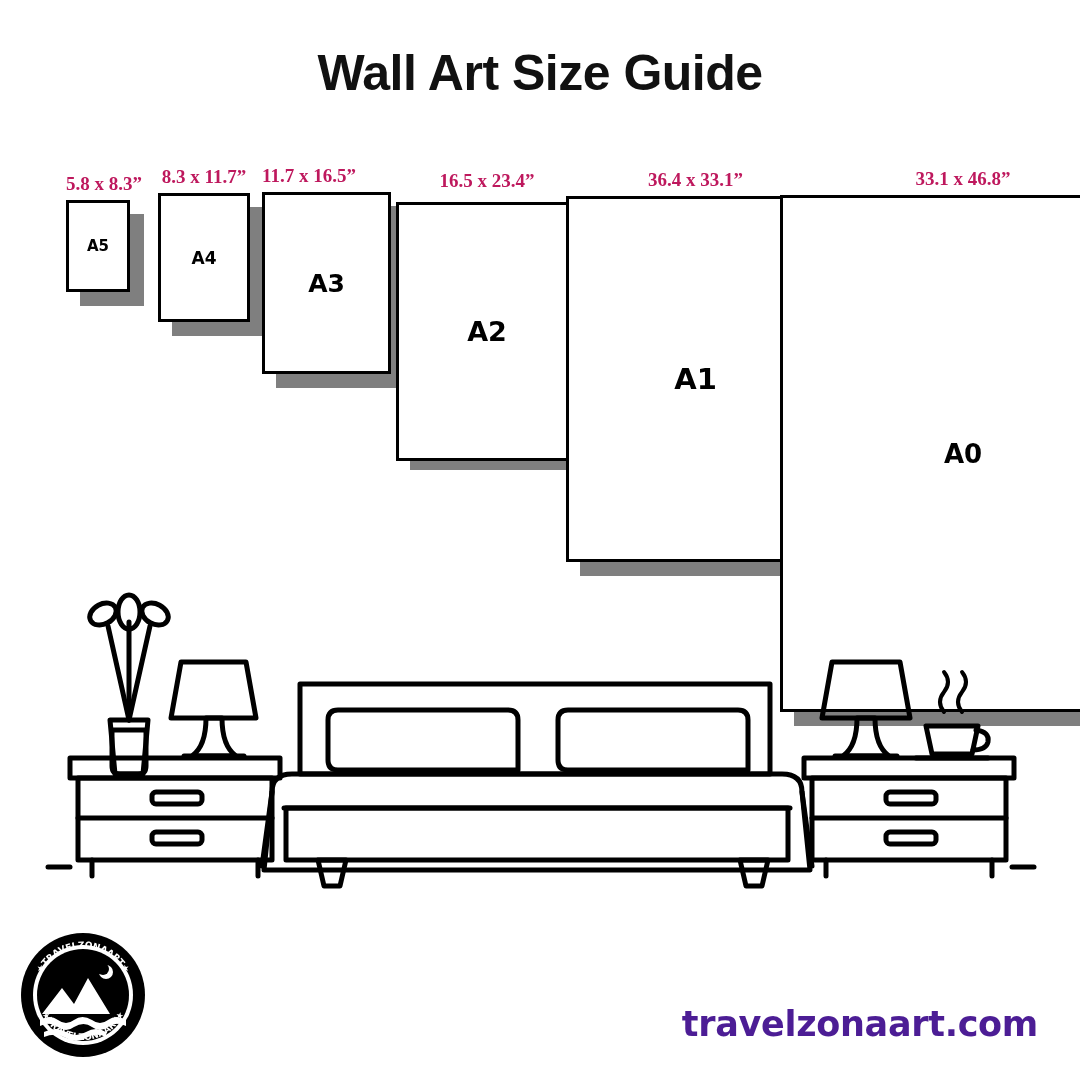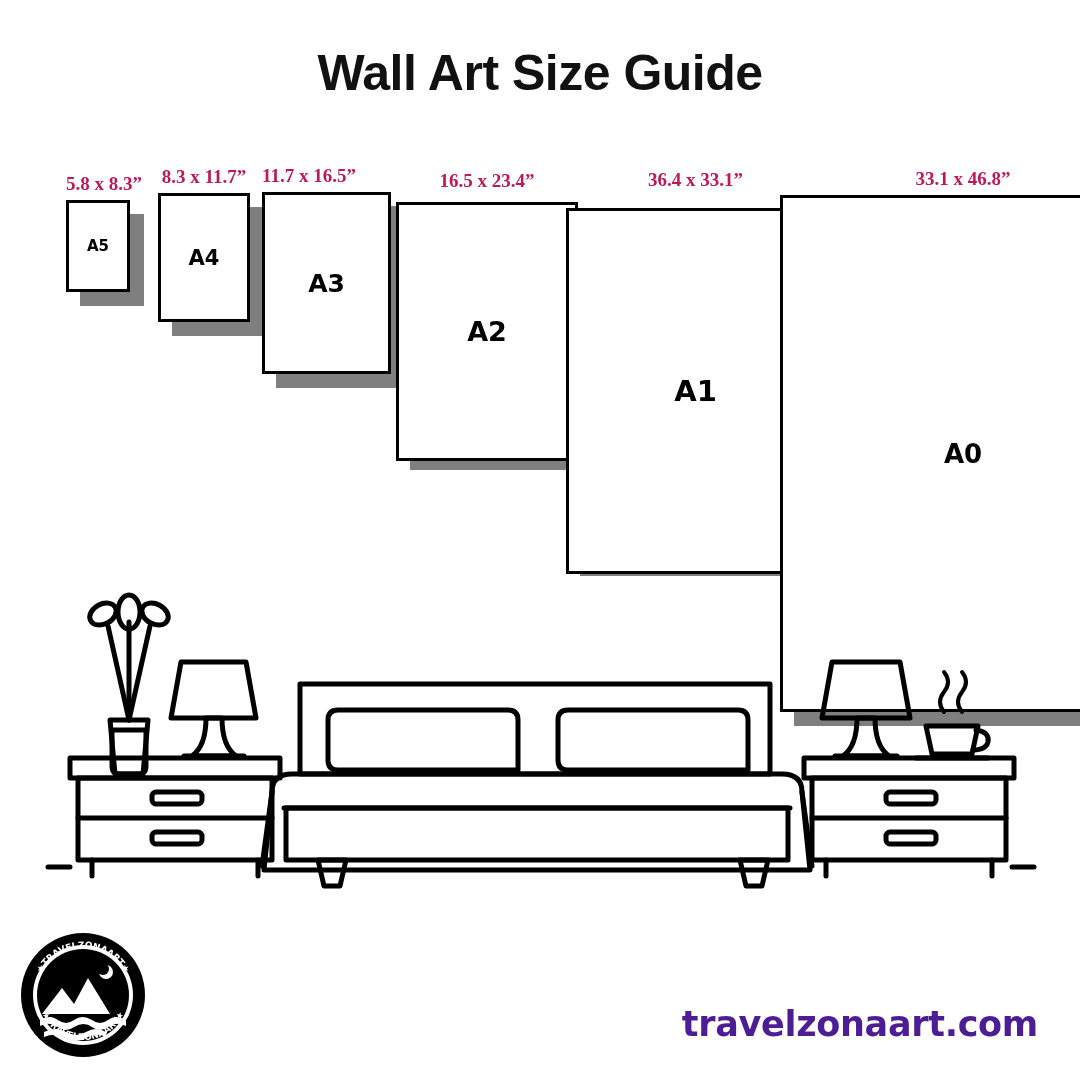--- a/index.html
+++ b/index.html
@@ -109,41 +109,41 @@
     <div class="frame-group" style="left: 0px; top: 0px;">
       <div class="frame-shadow" style="left: 80px; top: 214px; width: 64px; height: 92px;"></div>
       <div class="frame-box" style="left: 66px; top: 200px; width: 64px; height: 92px;">
         <span class="frame-label" style="font-size: 15px;">A5</span>
       </div>
       <div class="frame-dims" style="left: 66px; top: 173px; width: 64px; text-align: center;">5.8 x 8.3”</div>
     </div>
     <div class="frame-group" style="left: 0px; top: 0px;">
       <div class="frame-shadow" style="left: 172px; top: 207px; width: 92px; height: 129px;"></div>
       <div class="frame-box" style="left: 158px; top: 193px; width: 92px; height: 129px;">
-        <span class="frame-label" style="font-size: 21px;">A4</span>
+        <span class="frame-label" style="font-size: 17px;">A4</span>
       </div>
       <div class="frame-dims" style="left: 158px; top: 166px; width: 92px; text-align: center;">8.3 x 11.7”</div>
     </div>
     <div class="frame-group" style="left: 0px; top: 0px;">
       <div class="frame-shadow" style="left: 276px; top: 206px; width: 129px; height: 182px;"></div>
       <div class="frame-box" style="left: 262px; top: 192px; width: 129px; height: 182px;">
         <span class="frame-label" style="font-size: 25px;">A3</span>
       </div>
       <div class="frame-dims" style="left: 262px; top: 165px; width: 129px; ">11.7 x 16.5”</div>
     </div>
     <div class="frame-group" style="left: 0px; top: 0px;">
       <div class="frame-shadow" style="left: 410px; top: 211px; width: 182px; height: 259px;"></div>
       <div class="frame-box" style="left: 396px; top: 202px; width: 182px; height: 259px;">
         <span class="frame-label" style="font-size: 27px;">A2</span>
       </div>
       <div class="frame-dims" style="left: 396px; top: 170px; width: 182px; text-align: center;">16.5 x 23.4”</div>
     </div>
     <div class="frame-group" style="left: 0px; top: 0px;">
       <div class="frame-shadow" style="left: 580px; top: 210px; width: 259px; height: 366px;"></div>
-      <div class="frame-box" style="left: 566px; top: 196px; width: 259px; height: 366px; margin-top: 12px;">
+      <div class="frame-box" style="left: 566px; top: 196px; width: 259px; height: 366px;">
         <span class="frame-label" style="font-size: 29px;">A1</span>
       </div>
       <div class="frame-dims" style="left: 566px; top: 169px; width: 259px; text-align: center;">36.4 x 33.1”</div>
     </div>
     <div class="frame-group" style="left: 0px; top: 0px;">
       <div class="frame-shadow" style="left: 794px; top: 209px; width: 366px; height: 517px;"></div>
       <div class="frame-box" style="left: 780px; top: 195px; width: 366px; height: 517px;">
         <span class="frame-label" style="font-size: 26px;">A0</span>
       </div>
       <div class="frame-dims" style="left: 780px; top: 168px; width: 366px; text-align: center;">33.1 x 46.8”</div>

